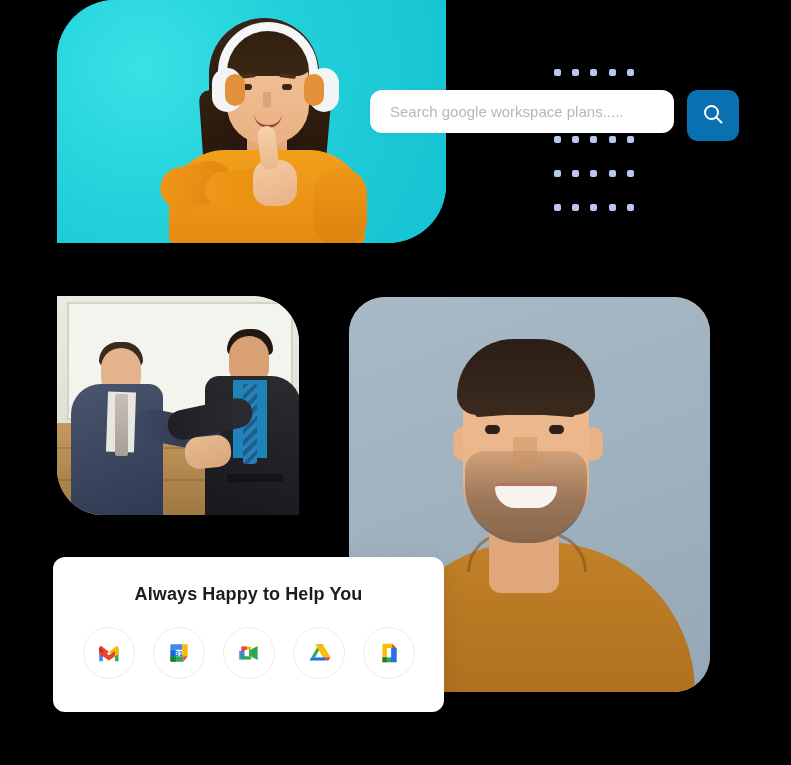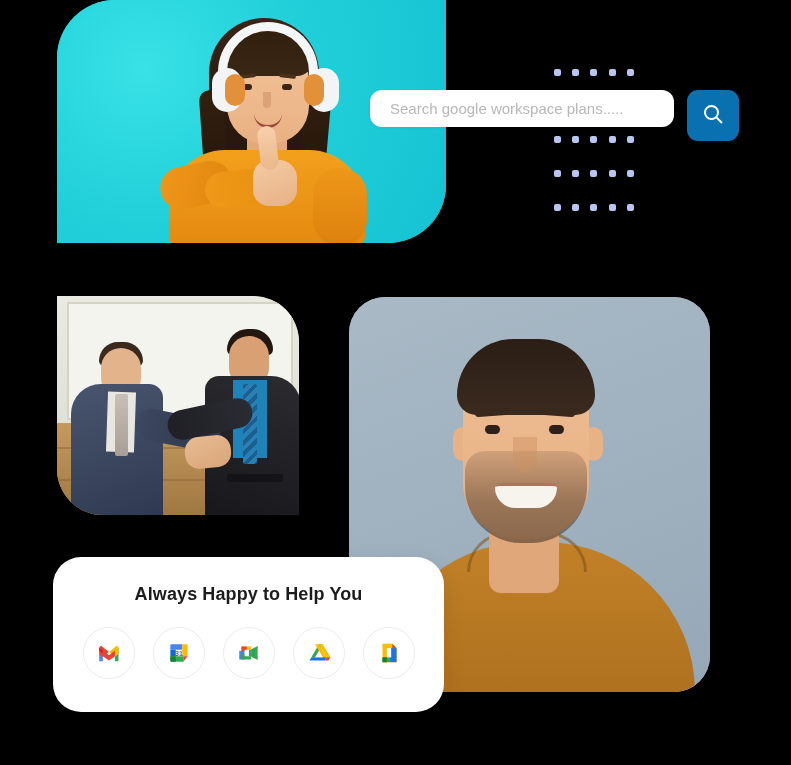--- a/index.html
+++ b/index.html
@@ -211,21 +211,21 @@
     border-radius: 9px;
     transform: rotate(-7deg);
   }
 
   
   .search-input {
     position: absolute;
     left: 370px;
     top: 90px;
     width: 304px;
-    height: 37px;
+    height: 43px;
     background: #ffffff;
     border: none;
     border-radius: 12px;
     box-sizing: border-box;
     padding: 0 20px;
     font-family: "Liberation Sans", sans-serif;
     font-size: 15px;
     color: #a16207;
     outline: none;
     z-index: 6;
@@ -467,21 +467,21 @@
   }
 
   
   .help-card {
     position: absolute;
     left: 53px;
     top: 557px;
     width: 391px;
     height: 155px;
     background: #ffffff;
-    border-radius: 28px;
+    border-radius: 12px;
     z-index: 7;
     box-shadow: 0 6px 22px rgba(0,0,0,.10);
   }
   .help-title {
     text-align: center;
     font-size: 18px;
     font-weight: bold;
     color: #1c1c1c;
     margin: 0;
     padding-top: 27px;

